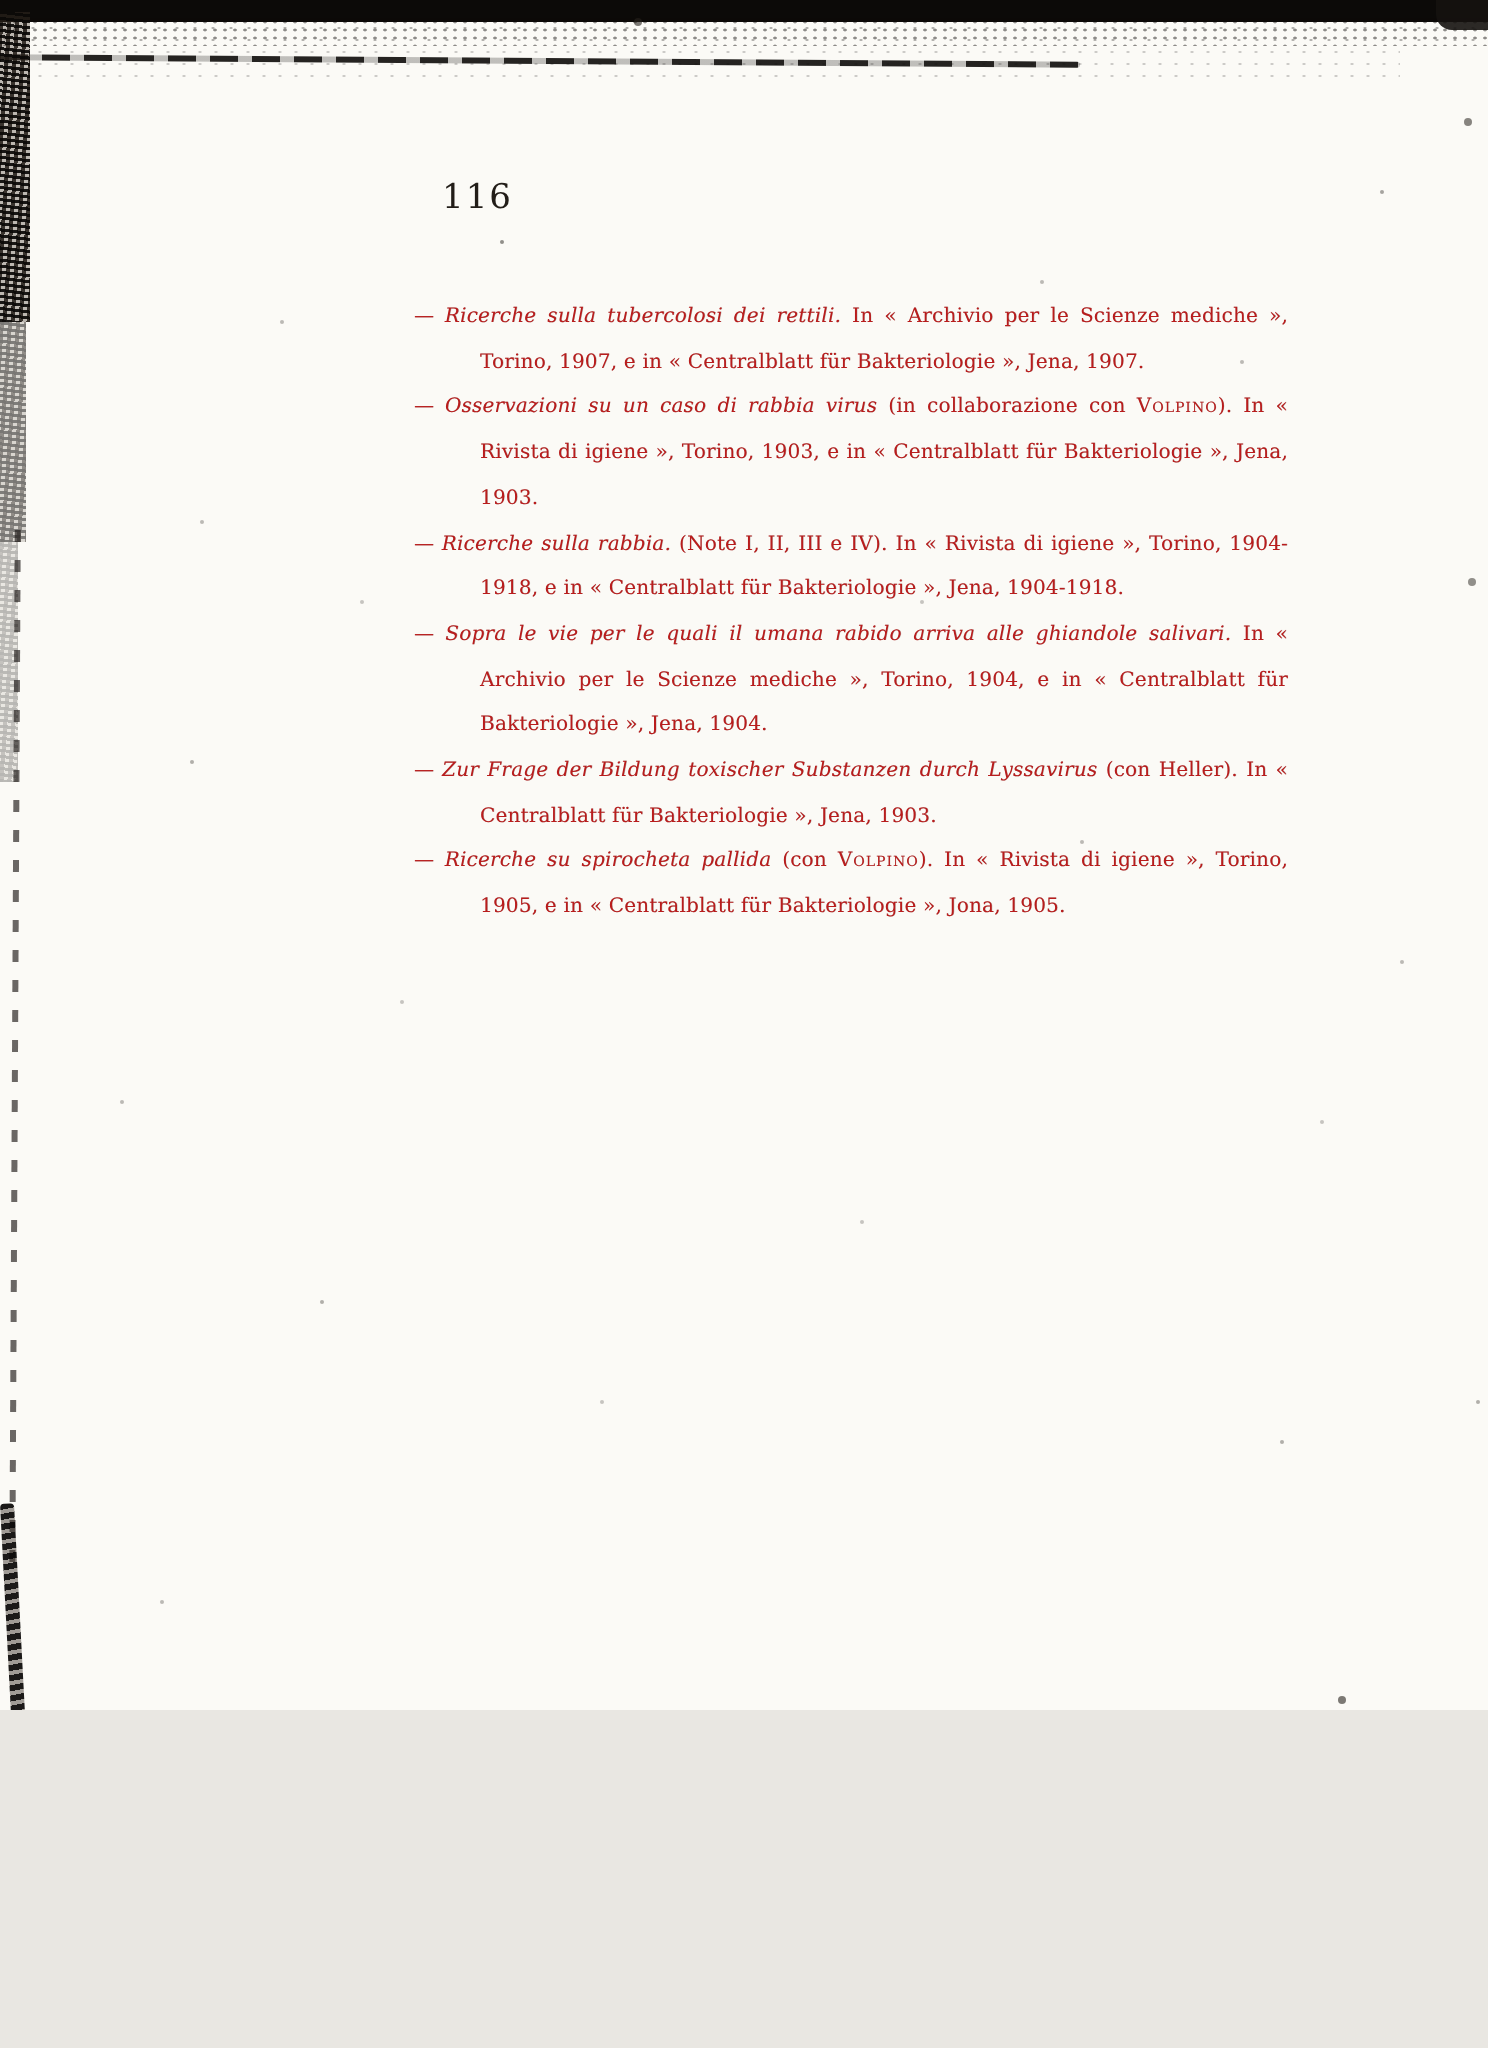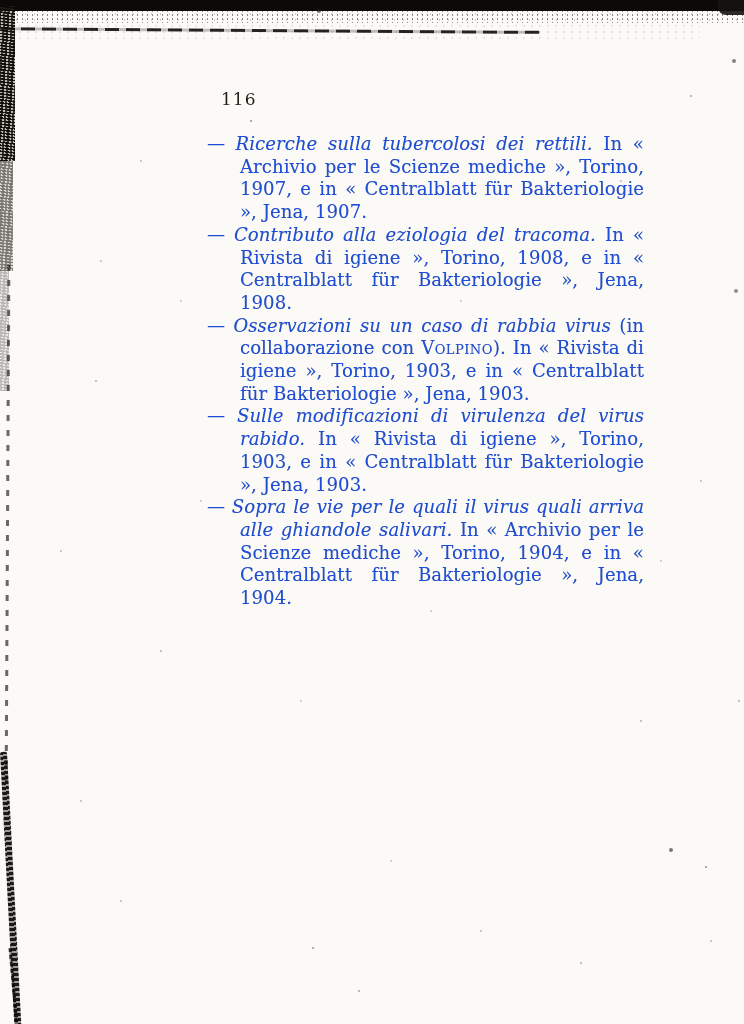--- a/index.html
+++ b/index.html
@@ -4,21 +4,21 @@
 <style>
   html, body { margin: 0; padding: 0; }
   body {
     width: 744px; height: 1024px;
     background: #e9e7e2;
     font-family: "DejaVu Serif", serif;
     overflow: hidden;
   }
   .sheet {
     position: relative;
-    width: 744px; height: 1024px;
+    width: 744px; height: 855px;
     background: #fbfaf6;
     overflow: hidden;
     color: #1b1713;
   }
 
   
   .top-bar {
     position: absolute; top: 0; left: 0; width: 744px; height: 9px;
     background: #0c0a08;
     border-bottom: 2px solid rgba(12,10,8,.55);
@@ -98,25 +98,25 @@
       480px 930px 0 0 rgba(40,35,30,.3),  710px 940px 0 0 rgba(40,35,30,.3),
       318px 10px 0 1px rgba(40,35,30,.6), 100px 260px 0 0 rgba(40,35,30,.3);
   }
 
   
   .page-number {
     position: absolute; left: 221px; top: 89px;
     font-size: 17px; letter-spacing: 1px; color: #221d18;
   }
   .entries {
-    position: absolute; left: 207px; top: 133px; width: 437px;
-    font-size: 18px; line-height: 22.7px;
+    position: absolute; left: 207px; top: 148px; width: 437px;
+    font-size: 10px; line-height: 22.7px;
     text-align: justify;
     letter-spacing: .1px;
-    color: #1d4ed8;
+    color: #b91c1c;
     text-shadow: .2px .2px 0 rgba(35,28,22,.3);
   }
   .entry { padding-left: 33px; text-indent: -33px; margin: 0; }
   .entry .dash { letter-spacing: 0; }
   .entry .italic { font-style: italic; }
   .entry .smallcaps { font-variant: small-caps; letter-spacing: .5px; }
 </style>
 </head>
 <body>
 
@@ -131,18 +131,19 @@
   <div class="left-band-f1"></div>
   <div class="left-band-f2"></div>
   <div class="left-line"></div>
   <div class="gutter"></div>
   <div class="gutter2"></div>
   <div class="specks"></div>
 
   <div class="page-number">116</div>
   <div class="entries" id="entry-list">
       <div class="entry"><span class="dash">—&nbsp;</span><span class="italic">Ricerche sulla tubercolosi dei rettili.</span><span class="roman"> In « Archivio per le Scienze mediche », Torino, 1907, e in « Centralblatt für Bakteriologie », Jena, 1907.</span></div>
-      <div class="entry"><span class="dash">—&nbsp;</span><span class="italic">Contributo alla eziologia del tracoma.</span><span class="roman"> In « Rivista di igiene », Torino, 1908, e in « Centralblatt für Bakteriologie », Jena, 1908.</span></div>
       <div class="entry"><span class="dash">—&nbsp;</span><span class="italic">Osservazioni su un caso di rabbia virus</span><span class="roman"> (in collaborazione con </span><span class="smallcaps">Volpino</span><span class="roman">). In « Rivista di igiene », Torino, 1903, e in « Centralblatt für Bakteriologie », Jena, 1903.</span></div>
-      <div class="entry"><span class="dash">—&nbsp;</span><span class="italic">Sulle modificazioni di virulenza del virus rabido.</span><span class="roman"> In « Rivista di igiene », Torino, 1903, e in « Centralblatt für Bakteriologie », Jena, 1903.</span></div>
-      <div class="entry"><span class="dash">—&nbsp;</span><span class="italic">Sopra le vie per le quali il virus quali arriva alle ghiandole salivari.</span><span class="roman"> In « Archivio per le Scienze mediche », Torino, 1904, e in « Centralblatt für Bakteriologie », Jena, 1904.</span></div>
+      <div class="entry"><span class="dash">—&nbsp;</span><span class="italic">Ricerche sulla rabbia.</span><span class="roman"> (Note I, II, III e IV). In « Rivista di igiene », Torino, 1904-1918, e in « Centralblatt für Bakteriologie », Jena, 1904-1918.</span></div>
+      <div class="entry"><span class="dash">—&nbsp;</span><span class="italic">Sopra le vie per le quali il umana rabido arriva alle ghiandole salivari.</span><span class="roman"> In « Archivio per le Scienze mediche », Torino, 1904, e in « Centralblatt für Bakteriologie », Jena, 1904.</span></div>
+      <div class="entry"><span class="dash">—&nbsp;</span><span class="italic">Zur Frage der Bildung toxischer Substanzen durch Lyssavirus</span><span class="roman"> (con Heller). In « Centralblatt für Bakteriologie », Jena, 1903.</span></div>
+      <div class="entry"><span class="dash">—&nbsp;</span><span class="italic">Ricerche su spirocheta pallida</span><span class="roman"> (con </span><span class="smallcaps">Volpino</span><span class="roman">). In « Rivista di igiene », Torino, 1905, e in « Centralblatt für Bakteriologie », Jona, 1905.</span></div>
     </div>
 </div>
 
 </body></html>

